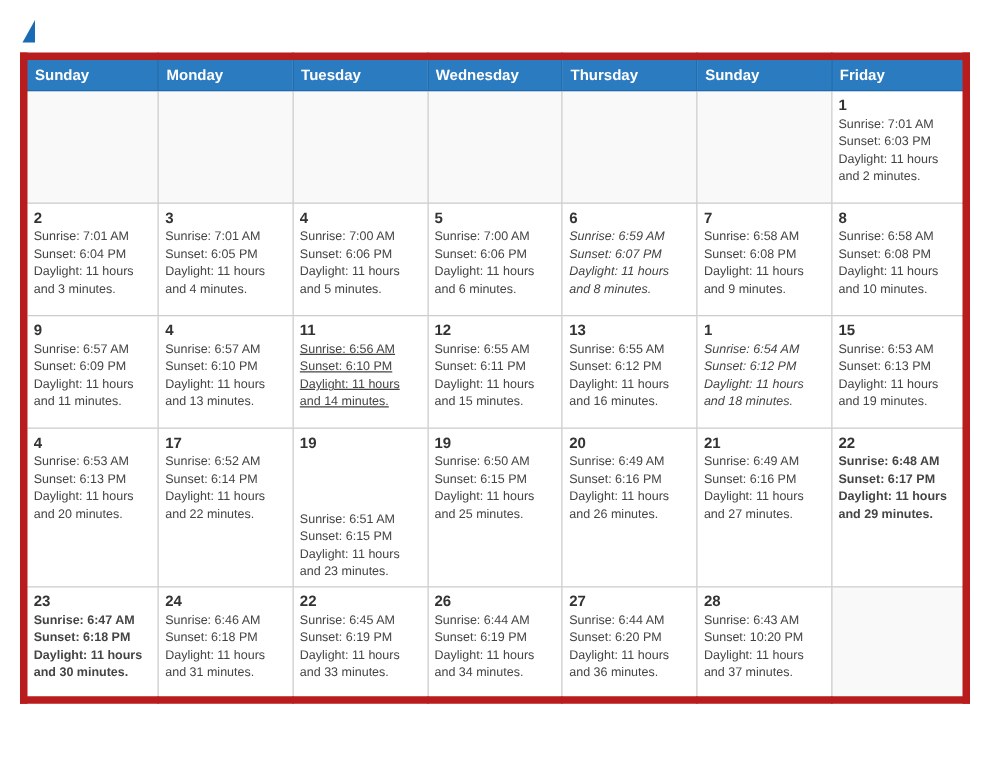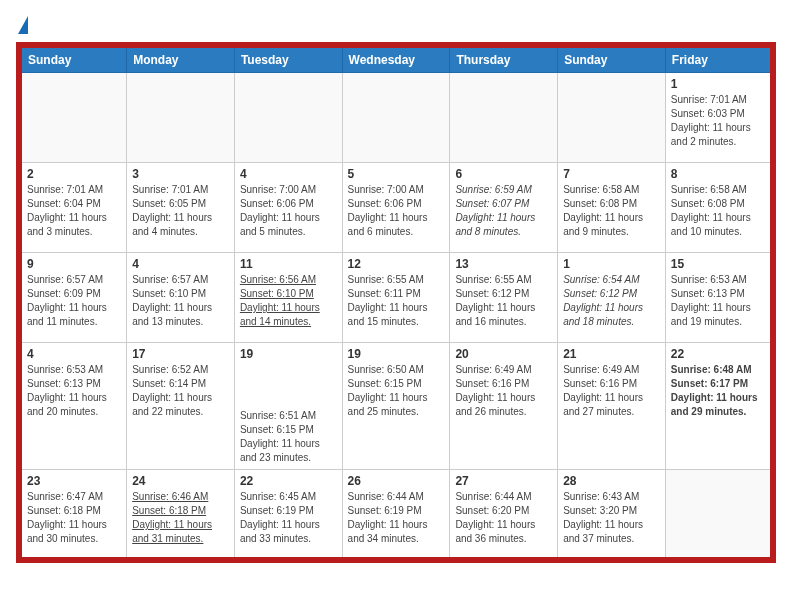--- a/index.html
+++ b/index.html
@@ -288,28 +288,28 @@
           <span class="day-number">22</span>
           <div class="day-info" style="white-space: pre-line; font-weight: bold;">Sunrise: 6:48 AM
 Sunset: 6:17 PM
 Daylight: 11 hours
 and 29 minutes.</div>
         </td>
       </tr>
       <tr>
         <td>
           <span class="day-number">23</span>
-          <div class="day-info" style="white-space: pre-line;">Sunrise: 6:47 AM
+          <div class="day-info" style="white-space: pre-line; font-weight: bold;">Sunrise: 6:47 AM
 Sunset: 6:18 PM
 Daylight: 11 hours
 and 30 minutes.</div>
         </td>
         <td>
           <span class="day-number">24</span>
-          <div class="day-info" style="white-space: pre-line; text-decoration: underline;">Sunrise: 6:46 AM
+          <div class="day-info" style="white-space: pre-line;">Sunrise: 6:46 AM
 Sunset: 6:18 PM
 Daylight: 11 hours
 and 31 minutes.</div>
         </td>
         <td>
           <span class="day-number">22</span>
           <div class="day-info" style="white-space: pre-line;">Sunrise: 6:45 AM
 Sunset: 6:19 PM
 Daylight: 11 hours
 and 33 minutes.</div>
@@ -324,20 +324,20 @@
         <td>
           <span class="day-number">27</span>
           <div class="day-info" style="white-space: pre-line;">Sunrise: 6:44 AM
 Sunset: 6:20 PM
 Daylight: 11 hours
 and 36 minutes.</div>
         </td>
         <td>
           <span class="day-number">28</span>
           <div class="day-info" style="white-space: pre-line;">Sunrise: 6:43 AM
-Sunset: 3:20 PM
+Sunset: 10:20 PM
 Daylight: 11 hours
 and 37 minutes.</div>
         </td>
         <td class="empty"></td>
       </tr>
     </tbody>
 </table>
 
 </body></html>

